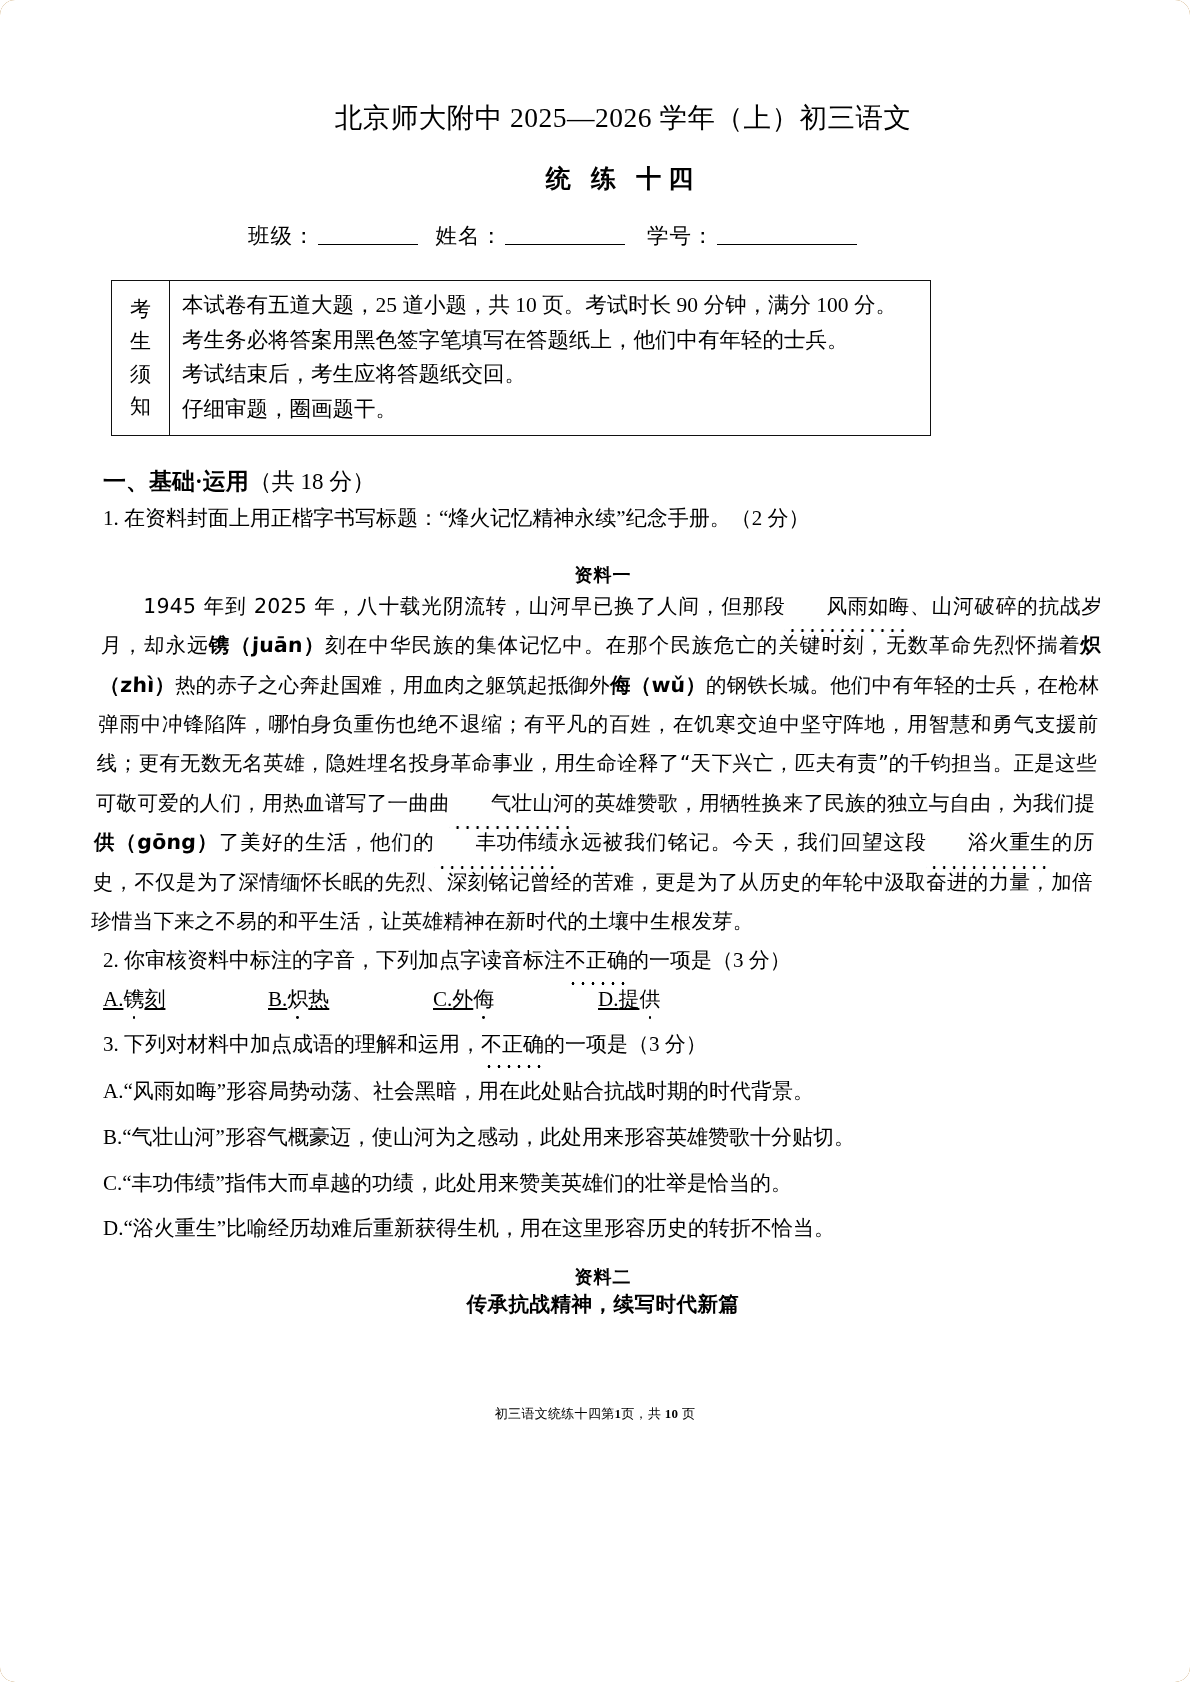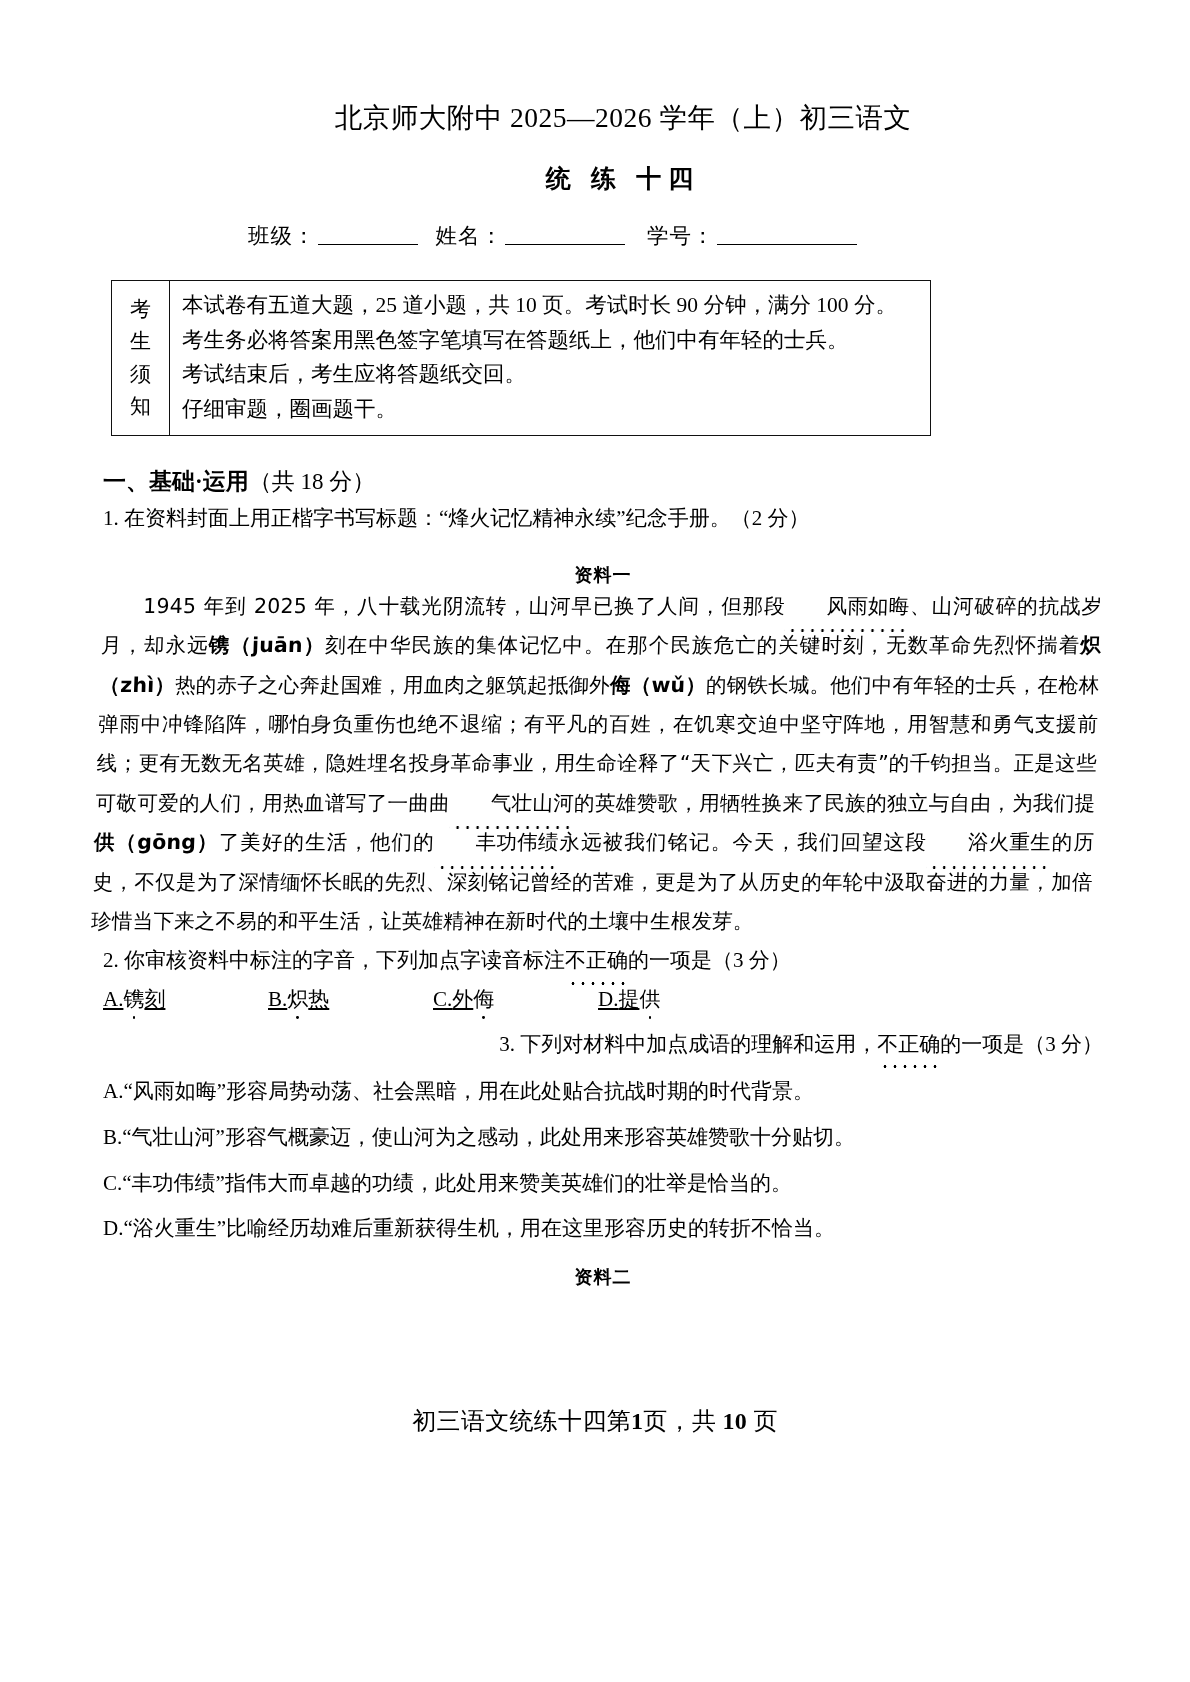--- a/index.html
+++ b/index.html
@@ -12,20 +12,21 @@
     color: #000000;
   }
   .page {
     position: relative;
     width: 1190px;
     height: 1682px;
     background: #a16207;
     overflow: hidden;
     box-sizing: border-box;
     padding: 0;
+    border-radius: 15px;
   }
   .sheet {
     position: absolute;
     left: 0; top: 0;
     width: 1190px;
     height: 1682px;
     background: #ffffff;
   }
   .inner {
     position: absolute;
@@ -183,21 +184,21 @@
     text-decoration: underline;
   }
   .opts .opt { width: 165px; }
 
   
   .footer {
     position: absolute;
     left: 0; right: 0;
     top: 1405px;
     text-align: center;
-    font-size: 24px;
+    font-size: 13px;
     letter-spacing: 0.3px;
   }
   .footer b { font-weight: bold; }
 
   .res2 {
     margin-top: 18px;
   }
 </style>
 </head>
 <body>
@@ -239,28 +240,29 @@
       <p class="qline">
         <span>2. 你审核资料中标注的字音，下列加点字读音标注</span><span class="dotted">不正确</span><span>的一项是（3 分）</span>
       </p>
       <div class="opts" id="q2-options">
           <div class="opt"><span>A.</span><span class="dot1">镌</span><span>刻</span></div>
           <div class="opt"><span>B.</span><span class="dot1">炽</span><span>热</span></div>
           <div class="opt"><span>C.</span><span>外</span><span class="dot1">侮</span></div>
           <div class="opt"><span>D.</span><span>提</span><span class="dot1">供</span></div>
         </div>
 
-      <p class="qline" style="margin-top:14px;text-align:right;">
+      <p class="qline" style="margin-top:14px;">
         <span>3. 下列对材料中加点成语的理解和运用，</span><span class="dotted">不正确</span><span>的一项是（3 分）</span>
       </p>
       <p class="qline" style="margin-top:12px;">A.“风雨如晦”形容局势动荡、社会黑暗，用在此处贴合抗战时期的时代背景。</p>
       <p class="qline" style="margin-top:10px;">B.“气壮山河”形容气概豪迈，使山河为之感动，此处用来形容英雄赞歌十分贴切。</p>
       <p class="qline" style="margin-top:10px;">C.“丰功伟绩”指伟大而卓越的功绩，此处用来赞美英雄们的壮举是恰当的。</p>
       <p class="qline" style="margin-top:10px;">D.“浴火重生”比喻经历劫难后重新获得生机，用在这里形容历史的转折不恰当。</p>
 
       <div class="res-title res2">资料二</div>
+      <div class="res-sub">传承抗战精神，续写时代新篇</div>
     </div>
 
     <div class="footer">
       <span>初三语文统练十四第</span><b>1</b><span>页，共 </span><b>10</b><span> 页</span>
     </div>
   </div>
 </div>
 
 </body></html>

